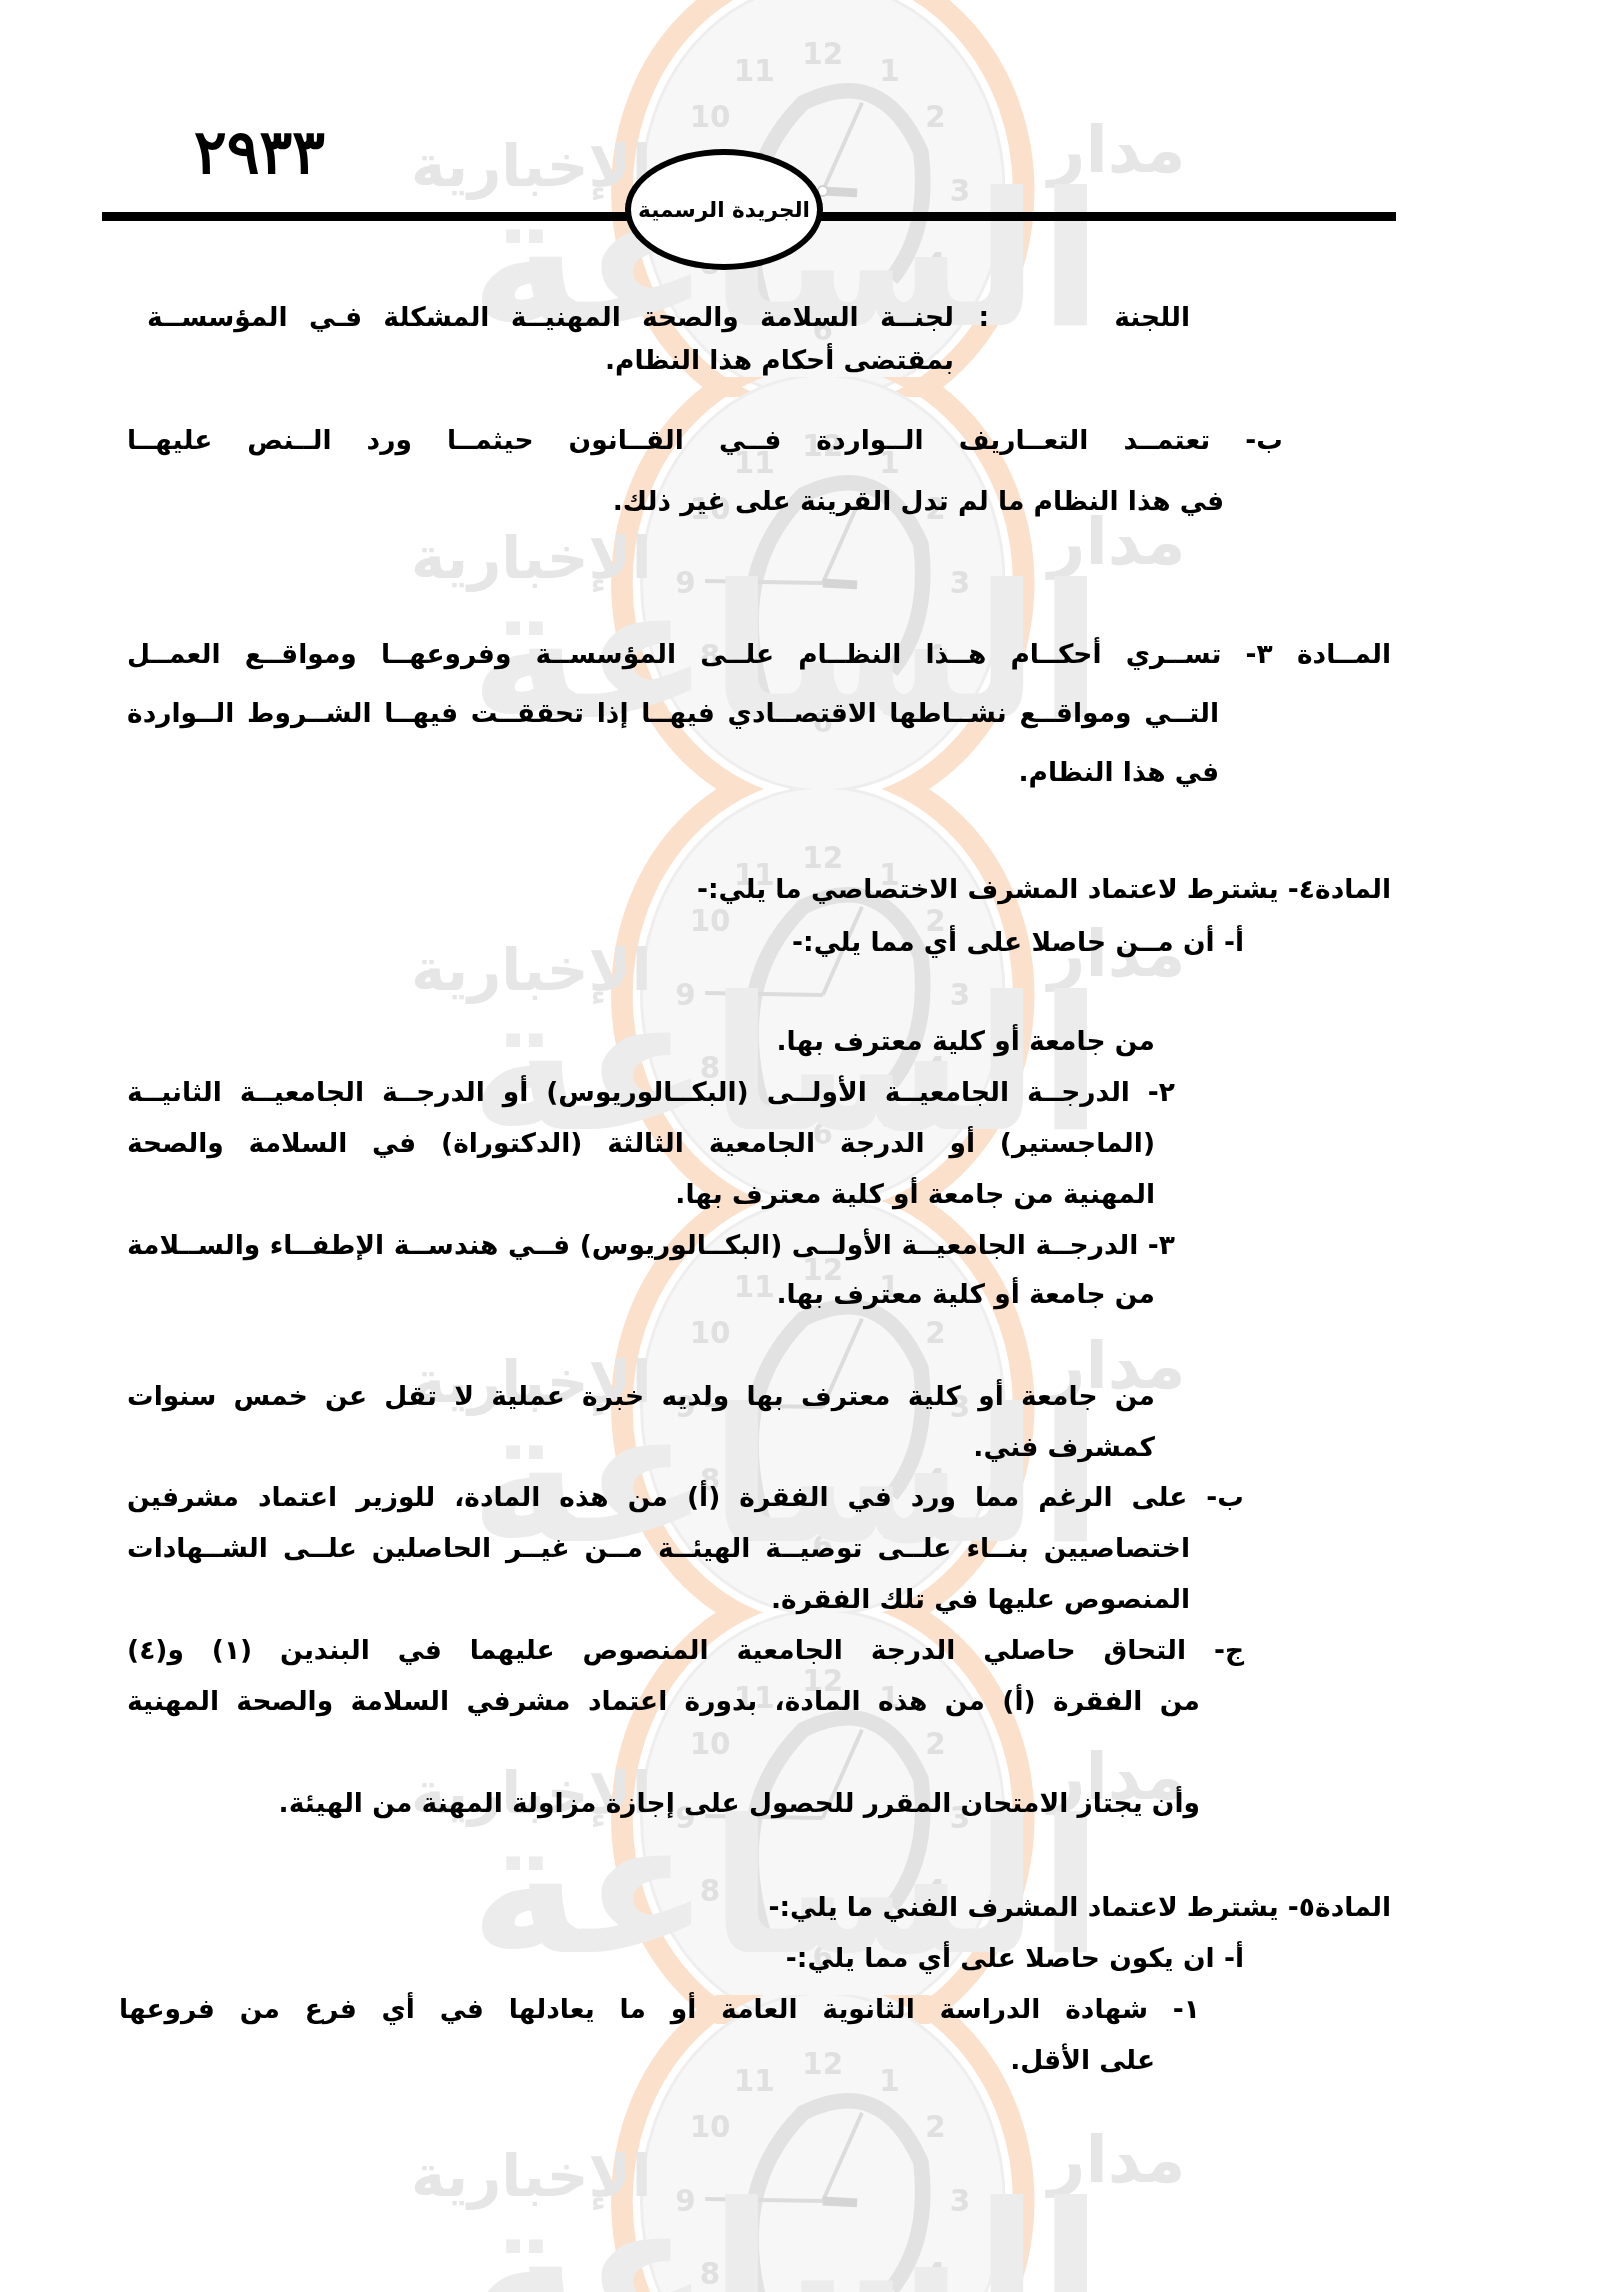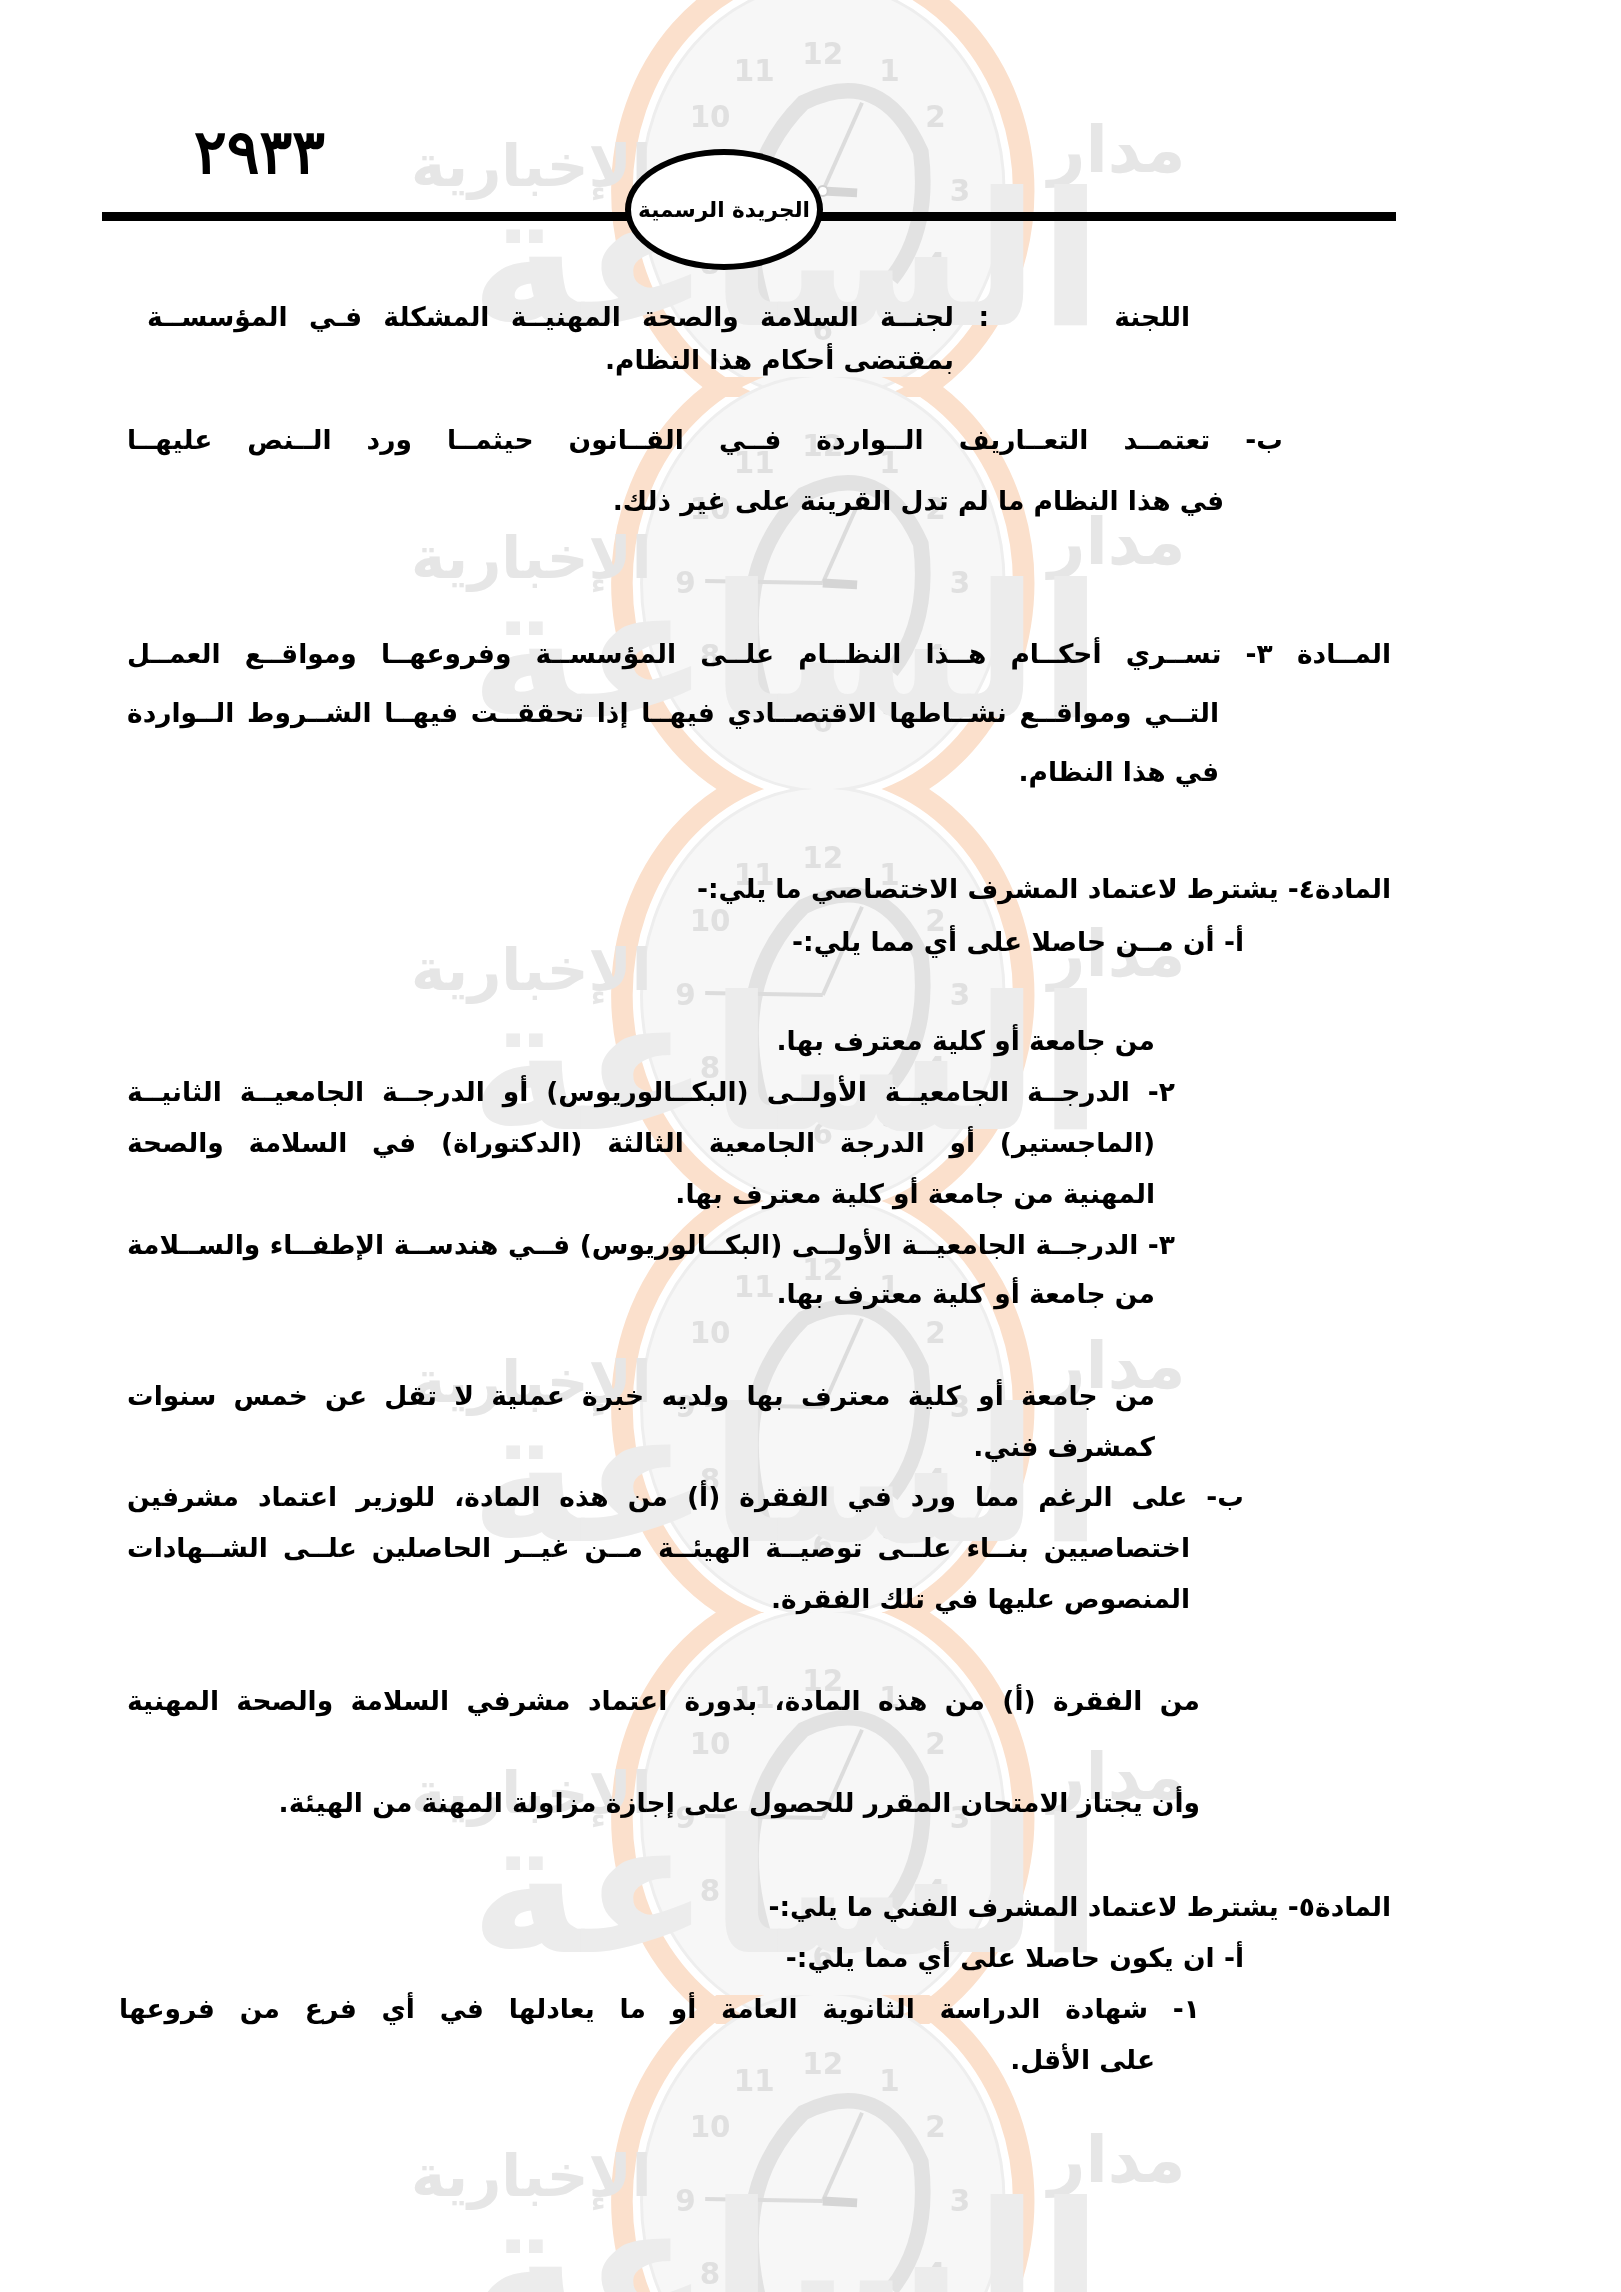--- a/index.html
+++ b/index.html
@@ -299,20 +299,21 @@
   <div class="line" style="right:446px;left:127px;top:1228px">٣- الدرجــة الجامعيــة الأولــى (البكــالوريوس) فــي هندســة الإطفــاء والســلامة</div>
   <div class="line nojust" style="right:466px;top:1277px">من جامعة أو كلية معترف بها.</div>
 
   <div class="line" style="right:466px;left:127px;top:1379px">من جامعة أو كلية معترف بها ولديه خبرة عملية لا تقل عن خمس سنوات</div>
   <div class="line nojust" style="right:466px;top:1430px">كمشرف فني.</div>
 
   <div class="line" style="right:377px;left:127px;top:1480px">ب- على الرغم مما ورد في الفقرة (أ) من هذه المادة، للوزير اعتماد مشرفين</div>
   <div class="line" style="right:431px;left:127px;top:1531px">اختصاصيين بنــاء علــى توصيــة الهيئــة مــن غيــر الحاصلين علــى الشــهادات</div>
   <div class="line nojust" style="right:431px;top:1582px">المنصوص عليها في تلك الفقرة.</div>
 
+  <div class="line" style="right:377px;left:127px;top:1633px">ج- التحاق حاصلي الدرجة الجامعية  المنصوص عليهما في البندين (١) و(٤)</div>
   <div class="line" style="right:421px;left:127px;top:1684px">من الفقرة (أ) من هذه المادة، بدورة اعتماد مشرفي السلامة والصحة المهنية</div>
   <div class="line nojust" style="right:421px;top:1786px">وأن يجتاز الامتحان المقرر للحصول على إجازة مزاولة المهنة من الهيئة.</div>
 
   <div class="line nojust" style="right:230px;top:1890px">المادة٥- يشترط لاعتماد المشرف الفني ما يلي:-</div>
   <div class="line nojust" style="right:377px;top:1941px">أ- ان يكون حاصلا على أي مما يلي:-</div>
   <div class="line" style="right:421px;left:119px;top:1992px">١-  شهادة الدراسة الثانوية العامة أو ما يعادلها في أي فرع من فروعها</div>
   <div class="line nojust" style="right:466px;top:2043px">على الأقل.</div>
 </div>
 
 

